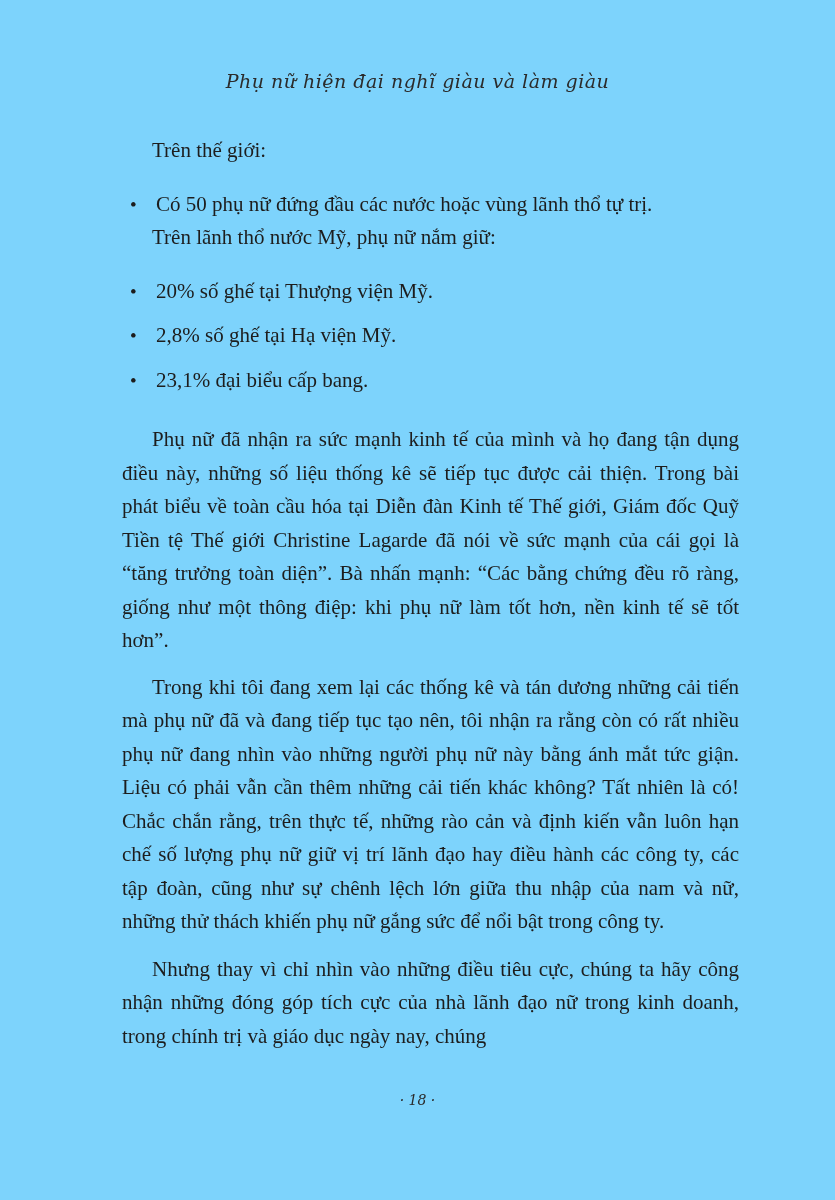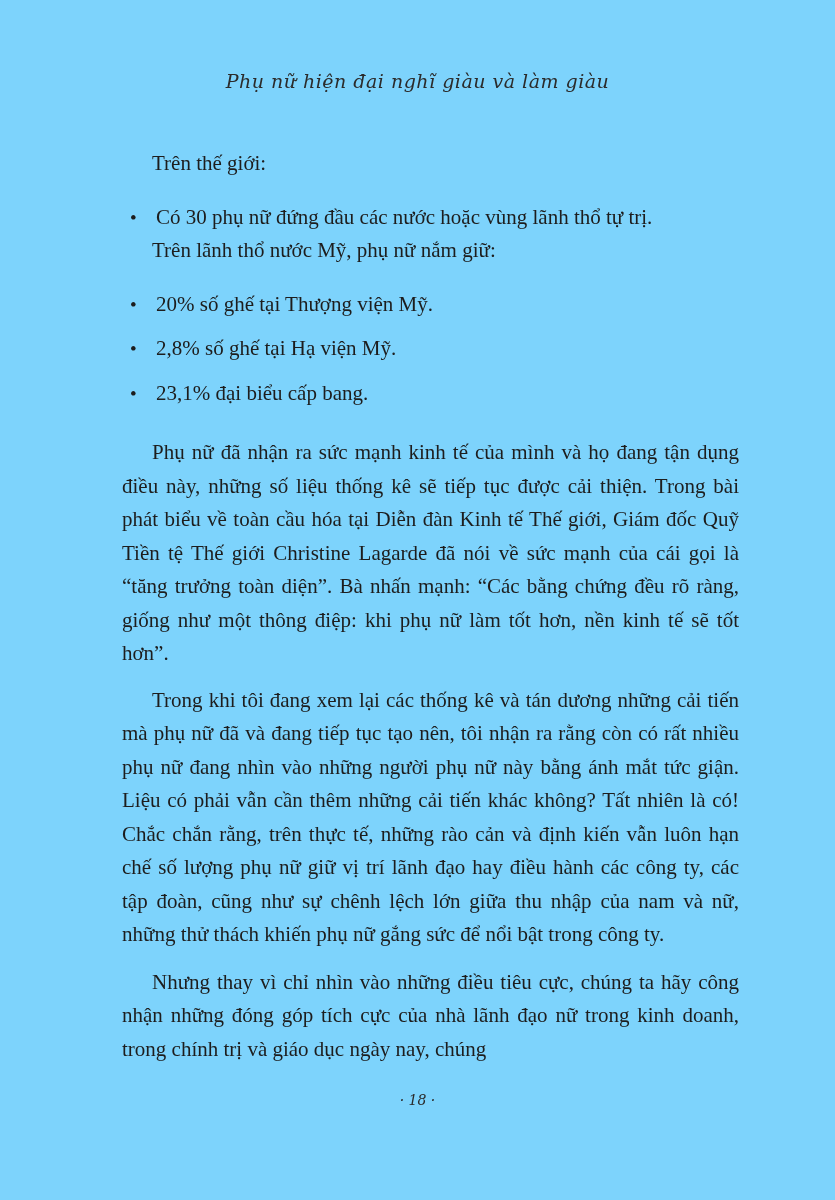--- a/index.html
+++ b/index.html
@@ -32,21 +32,21 @@
     left: 122px;
     right: 96px;
     font-size: 21px;
     line-height: 33.5px;
     color: #1d1d1d;
   }
   .lead {
     text-indent: 30px;
     text-align: left;
   }
-  .lead-world { margin-top: 17px; }
+  .lead-world { margin-top: 4px; }
   .lead-us { }
   .bullet-row {
     display: flex;
     align-items: flex-start;
     padding-left: 8px;
     text-align: left;
   }
   .bullet-row.first { margin-top: 20px; }
   .bullet-row.spaced { margin-top: 11px; }
   .bullet-row .bullet {
@@ -79,21 +79,21 @@
 <div class="page">
 
   <div class="running-header">Phụ nữ hiện đại nghĩ giàu và làm giàu</div>
 
   <div class="content">
 
     <p class="lead lead-world">Trên thế giới:</p>
 
     <div class="bullet-row first">
       <span class="bullet">•</span>
-      <span class="bullet-text">Có 30 phụ nữ đứng đầu các nước hoặc vùng lãnh thổ tự trị.</span>
+      <span class="bullet-text">Có 50 phụ nữ đứng đầu các nước hoặc vùng lãnh thổ tự trị.</span>
     </div>
 
     <p class="lead lead-us">Trên lãnh thổ nước Mỹ, phụ nữ nắm giữ:</p>
 
     <div class="bullet-row first">
       <span class="bullet">•</span>
       <span class="bullet-text">20% số ghế tại Thượng viện Mỹ.</span>
     </div>
 
     <div class="bullet-row spaced">

